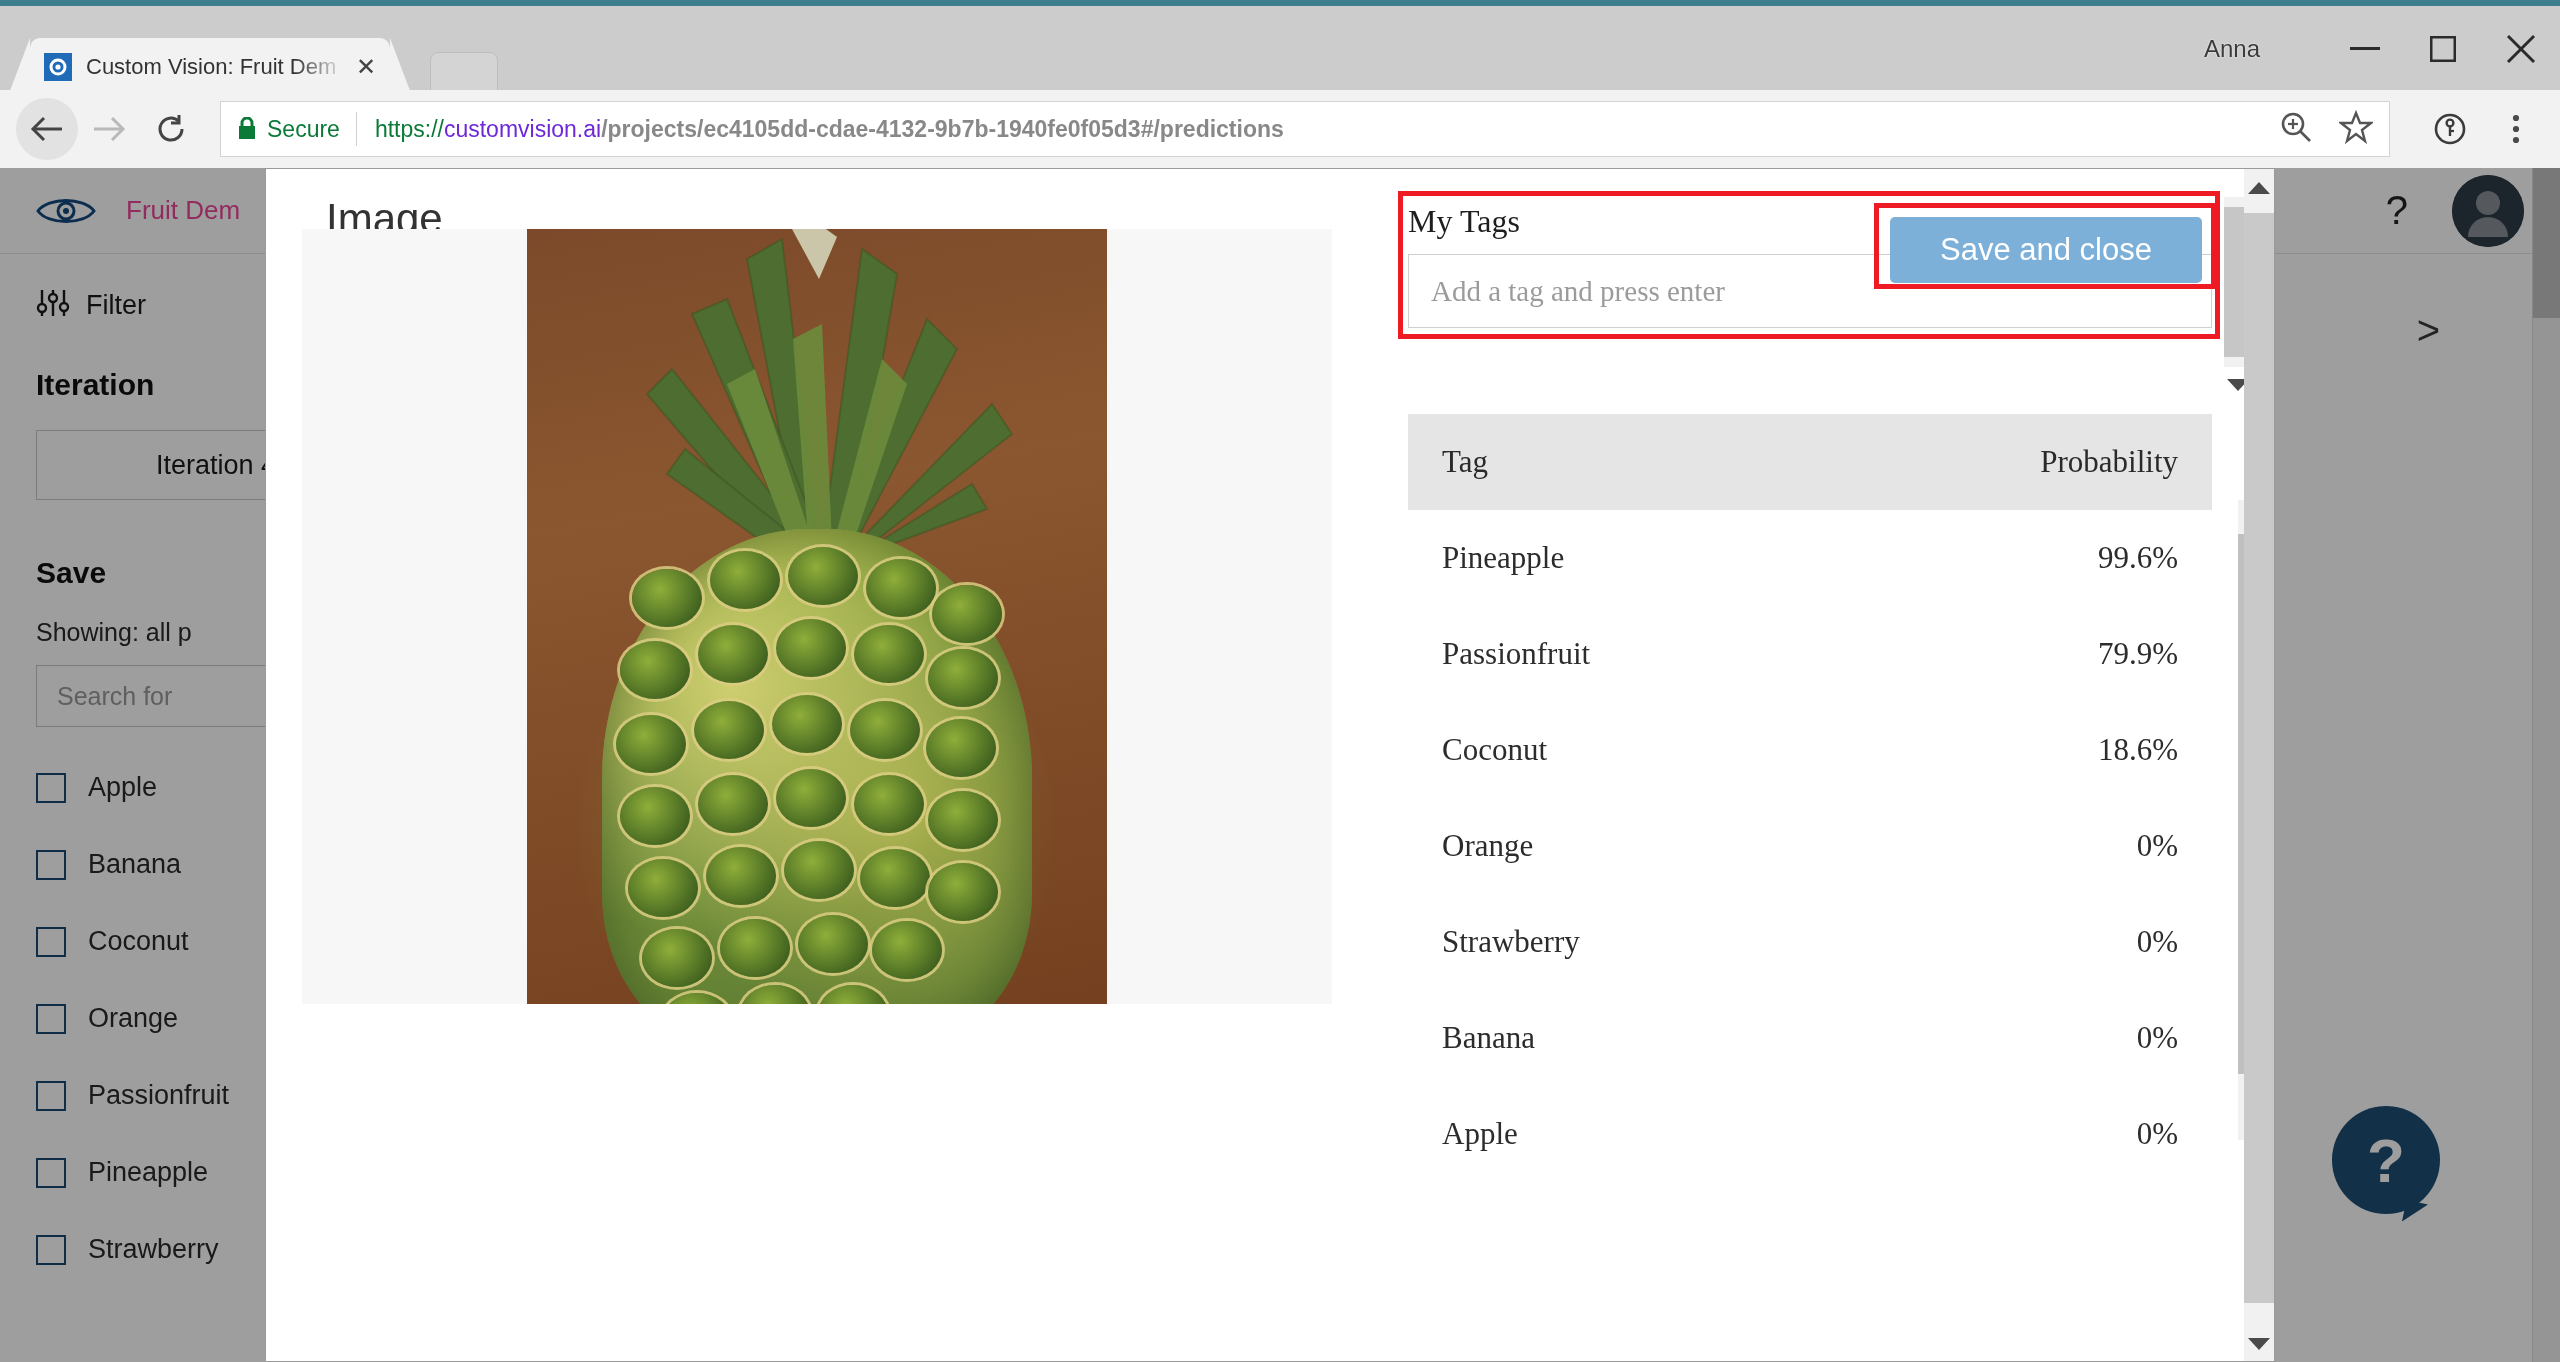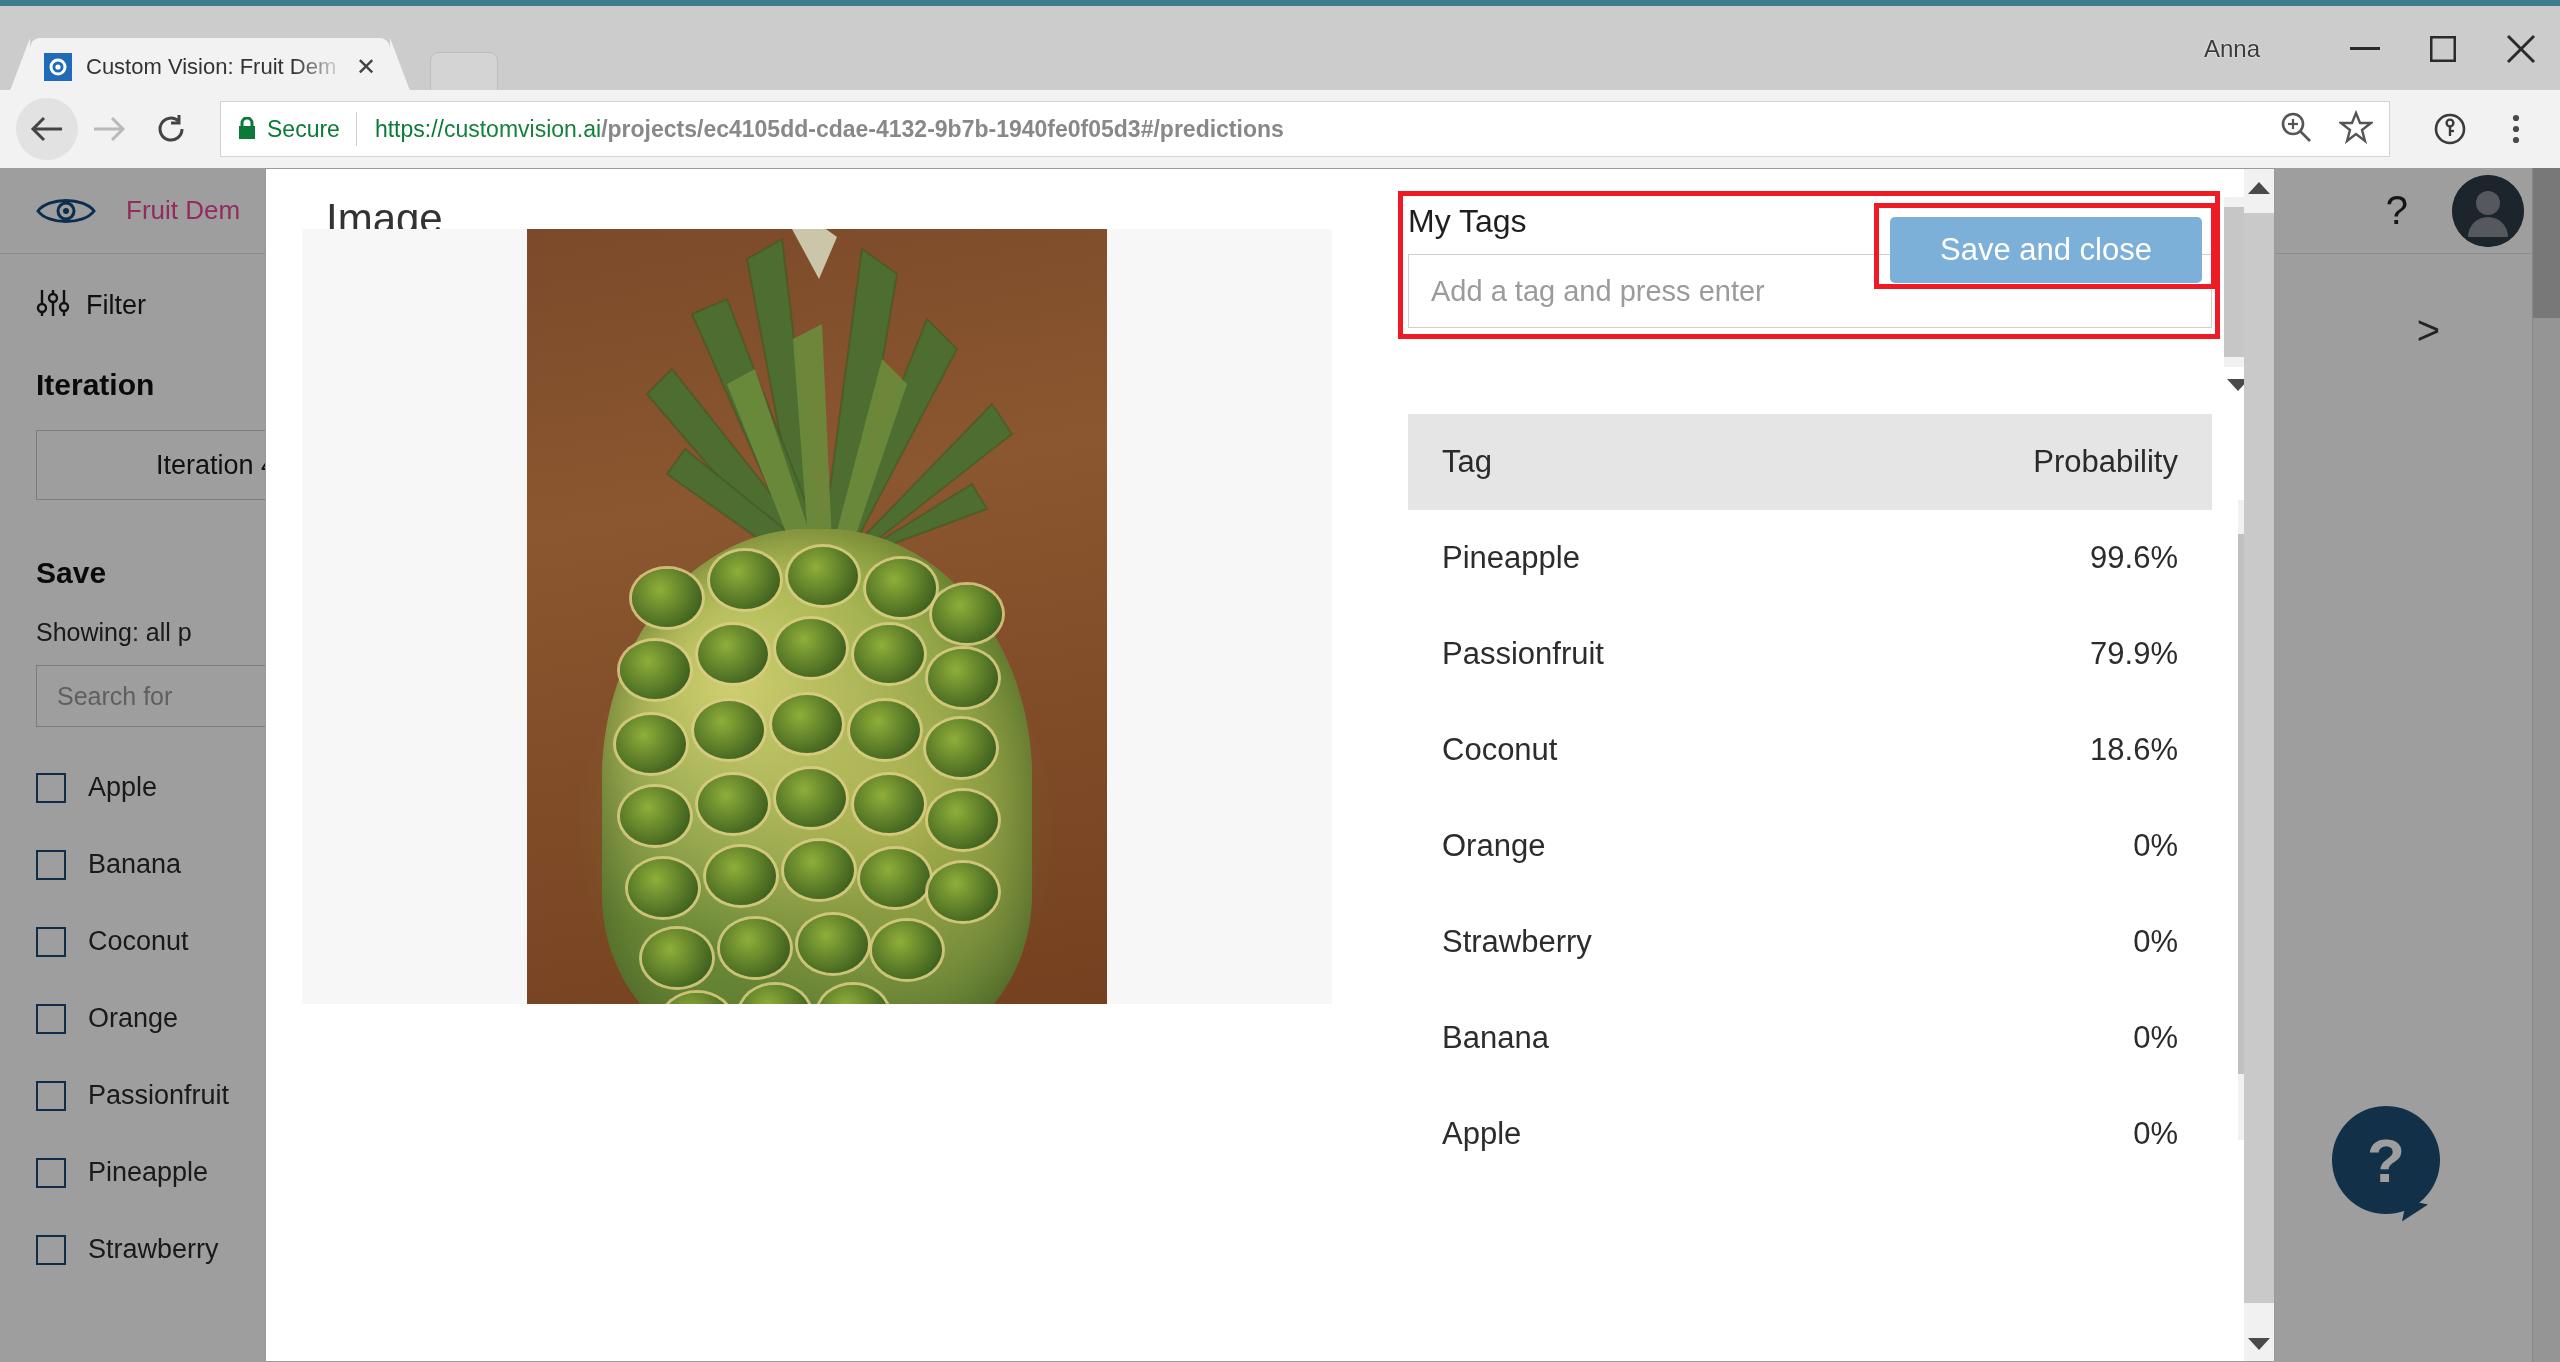--- a/index.html
+++ b/index.html
@@ -69,21 +69,21 @@
   .omnibox {
     flex:1 1 auto; height:56px; margin:0 18px;
     background:#fff; border:1px solid #d3d3d3;
     display:flex; align-items:center; padding:0 16px;
   }
   .lock { margin-right:10px; display:flex; align-items:center; }
   .secure-text { color:#0b7a39; font-size:23px; margin-right:16px; }
   .omni-sep { width:1px; height:34px; background:#d0d0d0; margin-right:18px; }
   .url { font-size:23px; white-space:nowrap; overflow:hidden; }
   .url .scheme { color:#0b7a39; }
-  .url .host { color:#15803d; }
+  .url .host { color:#6d28d9; }
   .url .path { color:#888;font-weight:bold; }
   .omni-icons { display:flex; align-items:center; margin-left:auto; gap:26px; padding-left:18px; }
   .tb-icons { display:flex; align-items:center; gap:10px; margin-left:14px; }
   .tb-icon { width:56px; height:56px; display:flex; align-items:center; justify-content:center; cursor:pointer; }
 
   
   .page { position:absolute; top:168px; left:0; width:2560px; height:1194px; background:#fff; overflow:hidden; }
   .app-header {
     height:86px; display:flex; align-items:center; padding:0 36px;
     border-bottom:1px solid #e3e3e3;
@@ -166,21 +166,21 @@
       radial-gradient(circle at 70% 55%, rgba(206,198,90,.6), transparent 55%),
       linear-gradient(160deg,#9db23c 0%, #73913a 40%, #5e7c33 100%);
     box-shadow: inset 0 0 60px rgba(40,60,20,.55);
   }
   .scale {
     position:absolute; width:70px; height:58px; border-radius:50%;
     background: radial-gradient(circle at 40% 35%, #8fae3a, #41631f 75%);
     box-shadow: 0 0 0 3px rgba(218,205,130,.85);
   }
 
-  .detail-pane { flex:1 1 auto; padding:34px 0 0 0; position:relative; }
+  .detail-pane { flex:1 1 auto; padding:34px 0 0 0; position:relative;font-family:Liberation Serif, serif; }
 
   .mytags-wrap { position:relative; margin:0 62px 0 42px; }
   .mytags-hl { position:absolute; left:-10px; top:-12px; right:-8px; height:148px; border:5px solid #ee1b24; }
   .mytags-title { font-size:32px; color:#1e1e1e; margin-bottom:14px; position:relative; }
   .tag-input {
     height:74px; border:1px solid #cfcfcf; background:#fff; display:flex; align-items:center;
     padding:0 22px; font-size:29px; color:#9b9b9b; position:relative;
   }
 
   .mini-scroll { position:absolute; right:24px; top:28px; width:26px; height:170px; background:#f1f1f1; }

